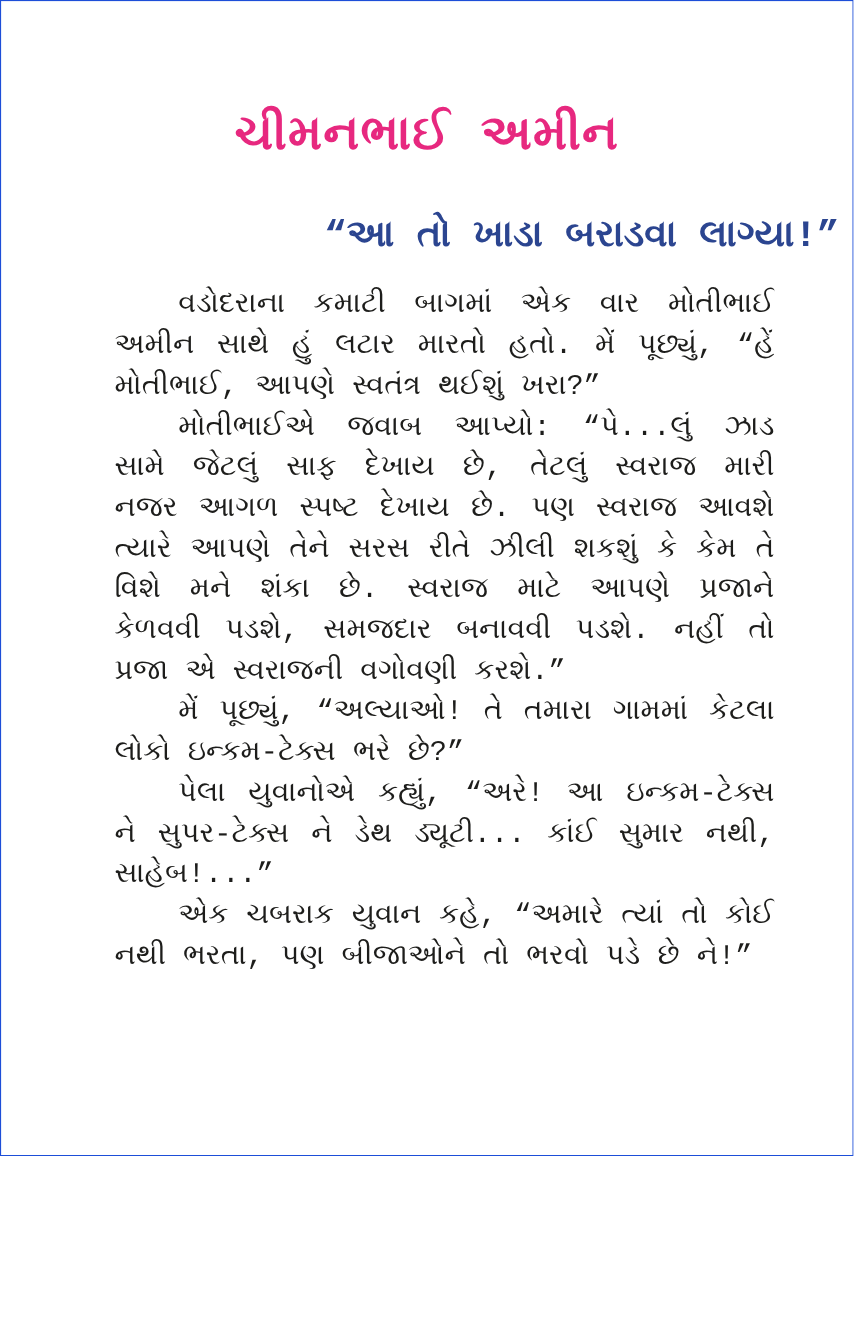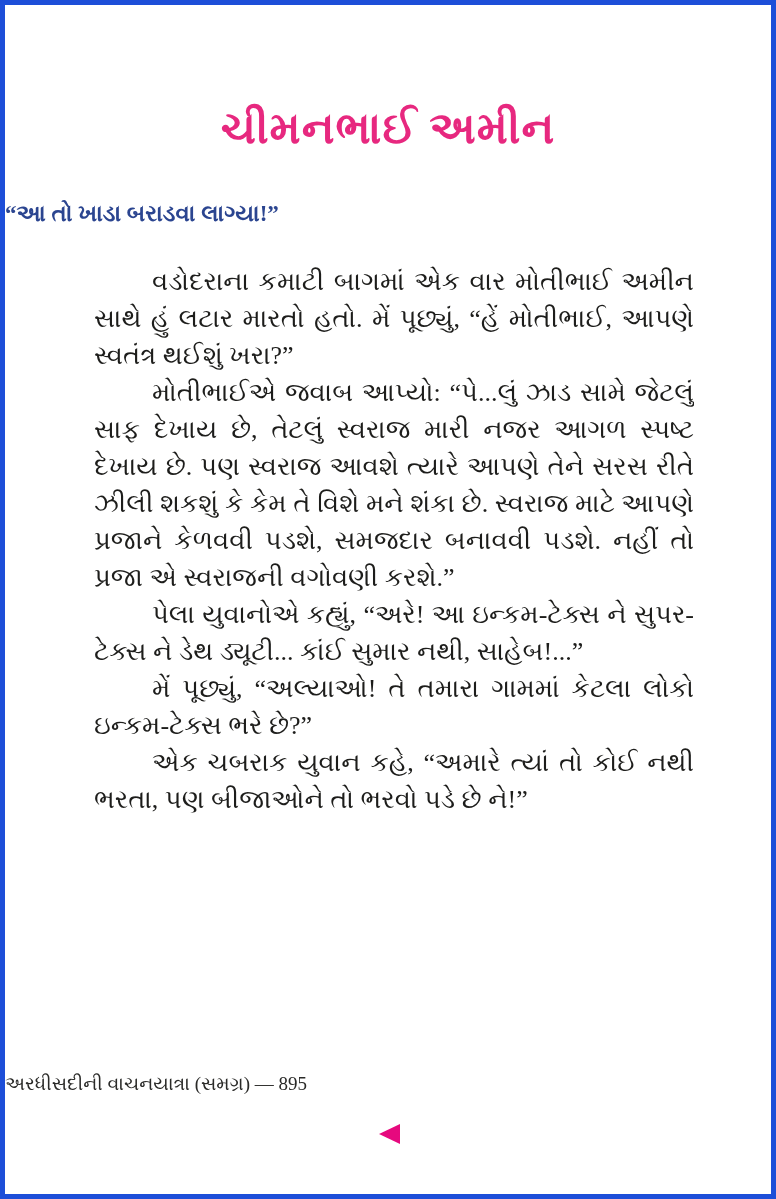--- a/index.html
+++ b/index.html
@@ -3,49 +3,49 @@
 <meta charset="utf-8">
 <style>
   html, body {
     margin: 0;
     padding: 0;
     background: #ffffff;
   }
   .page {
     position: relative;
     width: 776px;
-    height: 1199px;
+    height: 1051px;
     margin: 0 auto;
     background: #ffffff;
-    border: 5px solid #1d4ed8;
+    border: 1px solid #1d4ed8;
     box-sizing: border-box;
-    font-family: Liberation Serif, serif;
+    font-family: Liberation Mono, monospace;
     overflow: hidden;
   }
   .author-title {
     margin: 0;
     padding-top: 96px;
     text-align: center;
     font-size: 44px;
     line-height: 1.25;
     font-weight: bold;
     letter-spacing: 1px;
   }
   .story-title {
-    margin: 0;
+    margin: 12px;
     margin-top: 44px;
-    text-align: left;
-    font-size: 23px;
+    text-align: right;
+    font-size: 34px;
     line-height: 1.2;
     font-weight: bold;
   }
   .body-text {
     position: absolute;
     top: 258px;
-    left: 89px;
+    left: 103px;
     width: 600px;
     height: 795px;
     overflow: hidden;
     color: #1d1d1b;
   }
   .body-text p {
     margin: 0;
     text-indent: 58px;
     text-align: justify;
     font-size: 26px;
@@ -78,22 +78,22 @@
 
 <div class="page">
 
   <h1 class="author-title" style="color: rgb(231, 40, 127);">ચીમનભાઈ અમીન</h1>
 
   <h2 class="story-title" style="color: rgb(43, 69, 144);">“આ તો ખાડા બરાડવા લાગ્યા!”</h2>
 
   <div class="body-text" style="color: rgb(29, 29, 27);">
     <p>વડોદરાના કમાટી બાગમાં એક વાર મોતીભાઈ અમીન સાથે હું લટાર મારતો હતો. મેં પૂછ્યું, “હેં મોતીભાઈ, આપણે સ્વતંત્ર થઈશું ખરા?”</p>
     <p>મોતીભાઈએ જવાબ આપ્યો: “પે...લું ઝાડ સામે જેટલું સાફ દેખાય છે, તેટલું સ્વરાજ મારી નજર આગળ સ્પષ્ટ દેખાય છે. પણ સ્વરાજ આવશે ત્યારે આપણે તેને સરસ રીતે ઝીલી શકશું કે કેમ તે વિશે મને શંકા છે. સ્વરાજ માટે આપણે પ્રજાને કેળવવી પડશે, સમજદાર બનાવવી પડશે. નહીં તો પ્રજા એ સ્વરાજની વગોવણી કરશે.”</p>
+    <p>મેં પૂછ્યું, “અલ્યાઓ! તે તમારા ગામમાં કેટલા લોકો ઇન્કમ-ટેક્સ ભરે છે?”</p>
     <p>પેલા યુવાનોએ કહ્યું, “અરે! આ ઇન્કમ-ટેક્સ ને સુપર-ટેક્સ ને ડેથ ડ્યૂટી... કાંઈ સુમાર નથી, સાહેબ!...”</p>
-    <p>મેં પૂછ્યું, “અલ્યાઓ! તે તમારા ગામમાં કેટલા લોકો ઇન્કમ-ટેક્સ ભરે છે?”</p>
     <p>એક ચબરાક યુવાન કહે, “અમારે ત્યાં તો કોઈ નથી ભરતા, પણ બીજાઓને તો ભરવો પડે છે ને!”</p>
 
   </div>
 
   <div class="footer-line" style="color: rgb(42, 42, 40);">અરધીસદીની વાચનયાત્રા (સમગ્ર) — 895</div>
 
   <div class="nav-arrow" style="border-right-color: rgb(230, 9, 126);"></div>
 
 </div>
 

